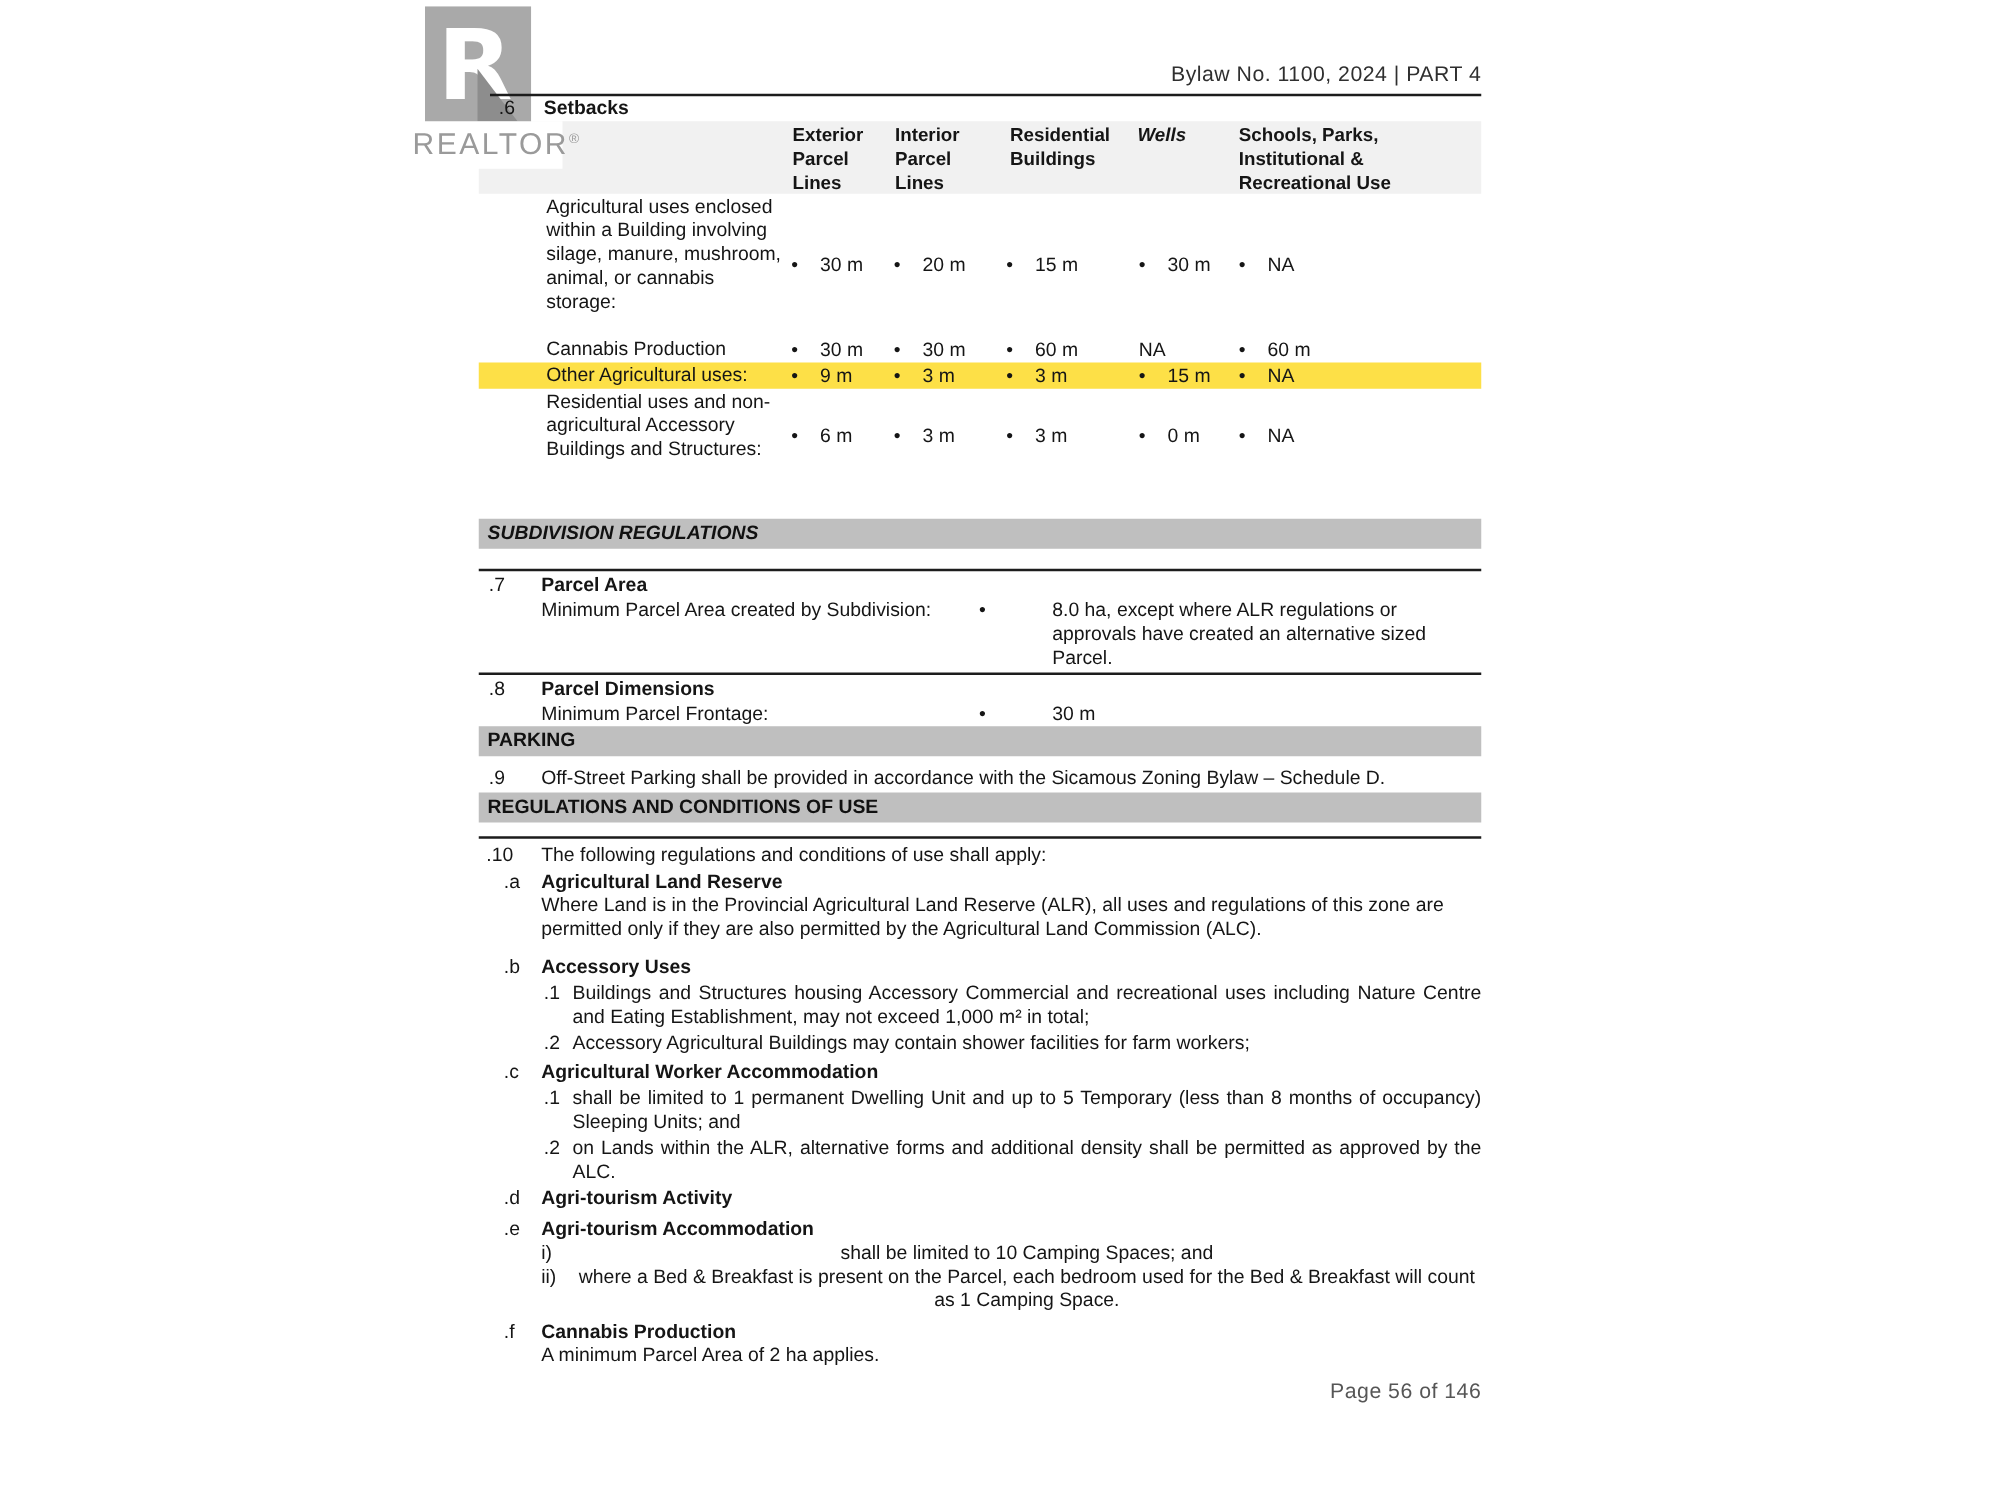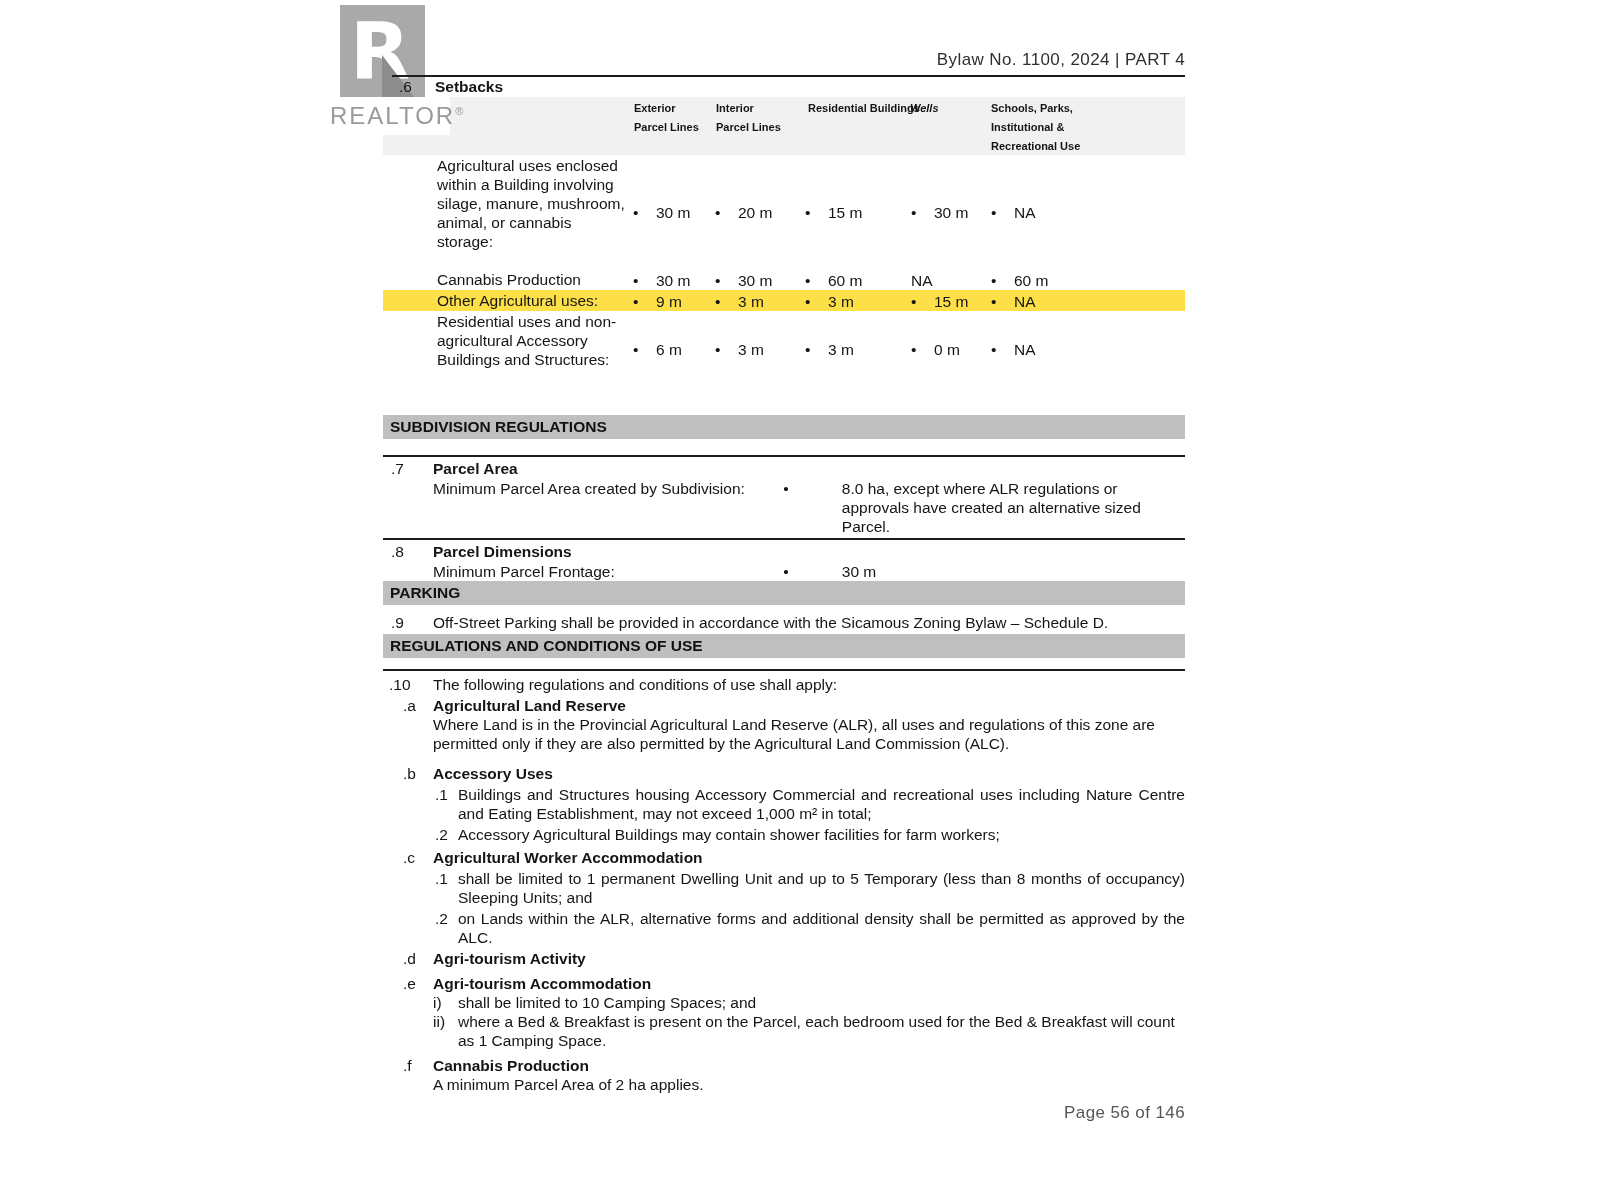--- a/index.html
+++ b/index.html
@@ -29,42 +29,42 @@
   .doc { position:absolute; left:383px; top:0; width:802px; z-index:2;
          font-size:15.5px; line-height:19px; }
   .rule { border-top:2px solid #1c1c1c; height:0; }
   .rule-top { margin:75px 0 0 9px; }
 
   .setbacks-row { display:flex; height:20px; align-items:flex-start; }
   .setbacks-row .num { margin-left:16px; width:36px; }
   .setbacks-row .ttl { width:100px; font-weight:bold; }
 
   .thead { position:relative; height:58px; }
-  .th { position:absolute; top:2px; font-weight:bold; font-size:11px; line-height:19px; }
+  .th { position:absolute; top:2px; font-weight:bold; font-size:15px; line-height:19px; }
   .th1 { left:251px; width:72px; }
   .th2 { left:333px; width:72px; }
   .th3 { left:425px; width:115px; }
   .th4 { left:527px; width:60px;font-style:italic; }
   .th5 { left:608px; width:140px; }
 
   .t-row { position:relative; width:802px; }
   .t-row .t-label { margin-left:54px; width:190px; padding-top:1px; }
   .t-row.striped { background:#fde047; }
   .t-cell { position:absolute; top:50%; transform:translateY(-50%);
             display:flex; white-space:nowrap; }
   .t-cell .blt { width:14px; margin-right:9px; text-align:left; }
   .t-cell .blt:empty { display:none; } 
   .cell1 { left:250px; } .cell2 { left:332px; } .cell3 { left:422px; }
   .cell4 { left:528px; } .cell5 { left:608px; }
   .rowA { min-height:114px; } .rowB { height:21px; } .rowC { height:21px; }
   .rowD { min-height:76px; }
 
   .bar { background:#bfbfbf; height:24px; font-weight:bold; padding:2px 0 0 7px;
          color:#111; }
-  .bar-subdiv { margin-top:28px; }
+  .bar-subdiv { margin-top:28px;font-style:italic; }
   .rule-1 { margin-top:16px; }
   .hrow { display:flex; margin-top:2px; height:20px; }
   .hrow .num { margin-left:8px; width:42px; }
   .hrow .ttl { font-weight:bold; }
   .crow { display:flex;gap:35px; }
   .crow .lbl { margin-left:50px; width:348px; }
   .crow .blt { width:14px; margin-right:11px; }
   .crow .val { width:379px; }
   .rule-2 { margin-top:2px; }
   .bar-parking { margin-top:0; }
@@ -78,21 +78,21 @@
   .letter-row { display:flex; }
   .letter-row .lnum { margin-left:20px; width:30px; }
   .letter-row .lttl { font-weight:bold; }
   .body-p { margin-left:50px; width:752px; }
   .num-row { display:flex; margin-top:2px; }
   .num-row .nnum { margin-left:52px; width:23px; }
   .num-row .ntext { width:727px; }
   .num-row .just { text-align:justify; }
   .rom-row { display:flex; }
   .rom-row .rnum { margin-left:50px; width:25px; }
-  .rom-row .rtext { width:727px; }
+  .rom-row .rtext { width:727px;text-align:center; }
   .m2{margin-top:2px;} .m4{margin-top:4px;} .m6{margin-top:6px;} .m11{margin-top:11px;}
 </style>
 </head>
 <body>
 
 <div class="page">
 
   <div class="band-bg"></div>
 
   <div class="watermark">

